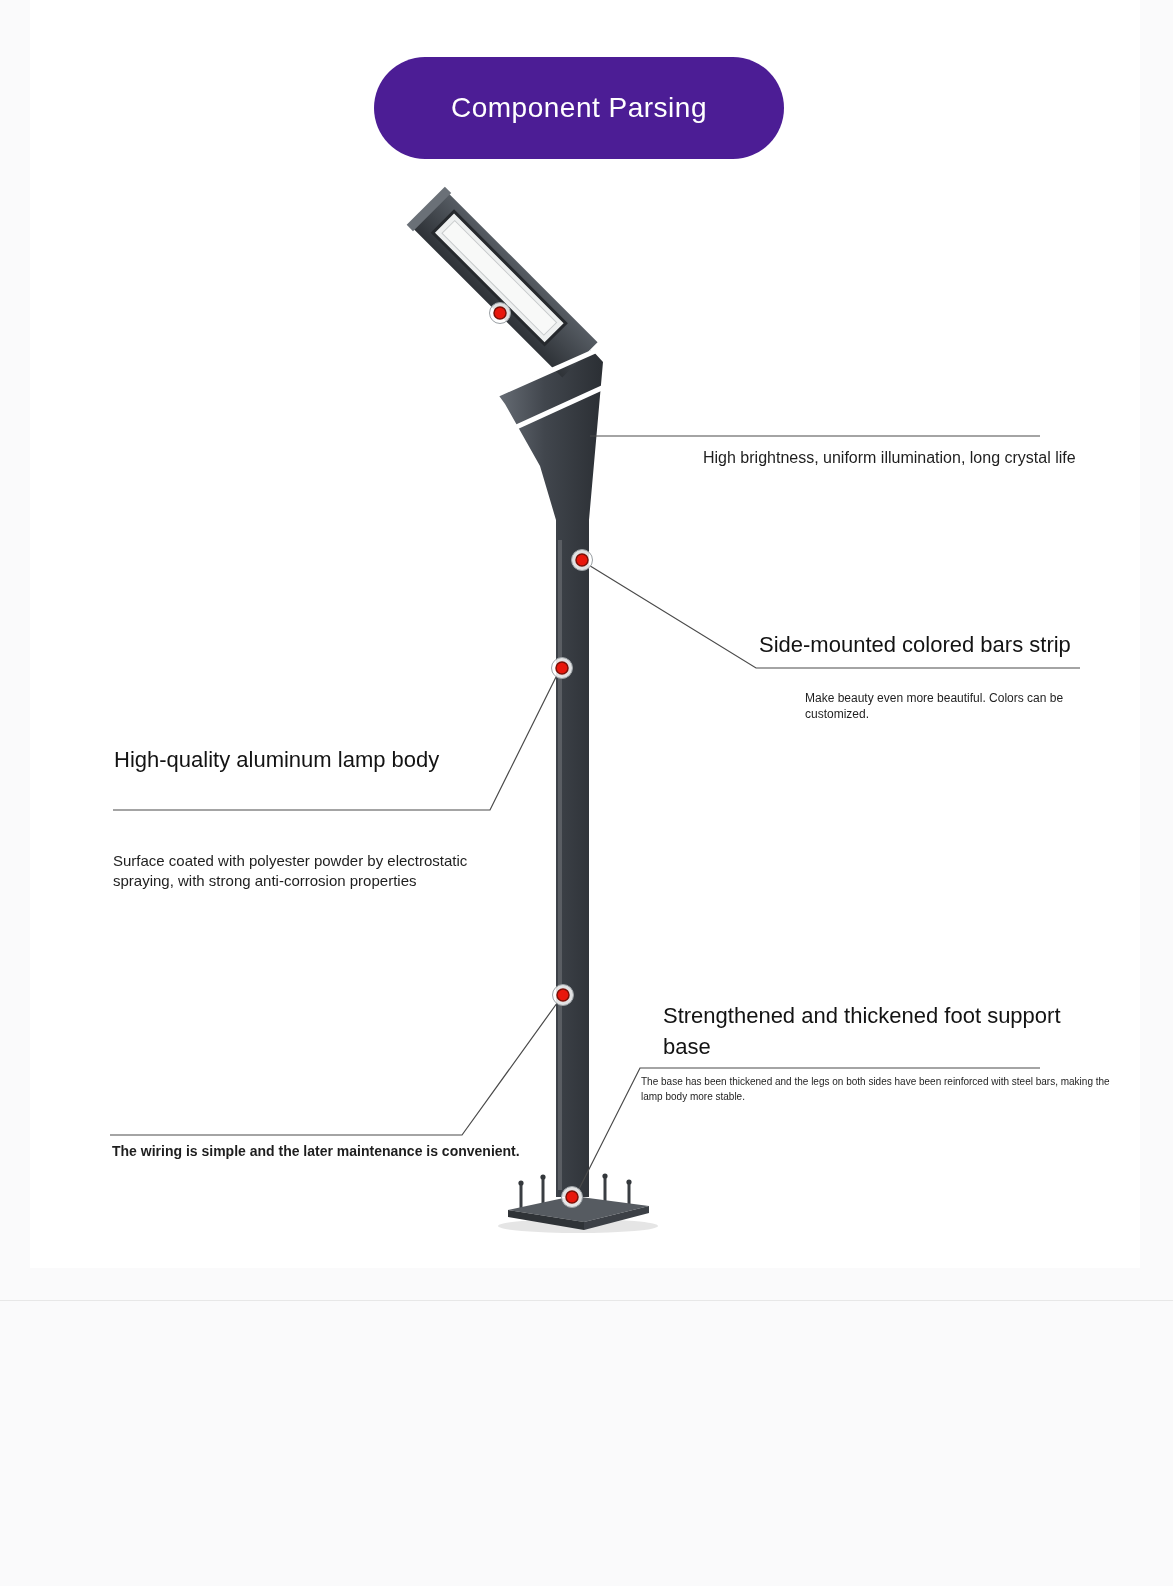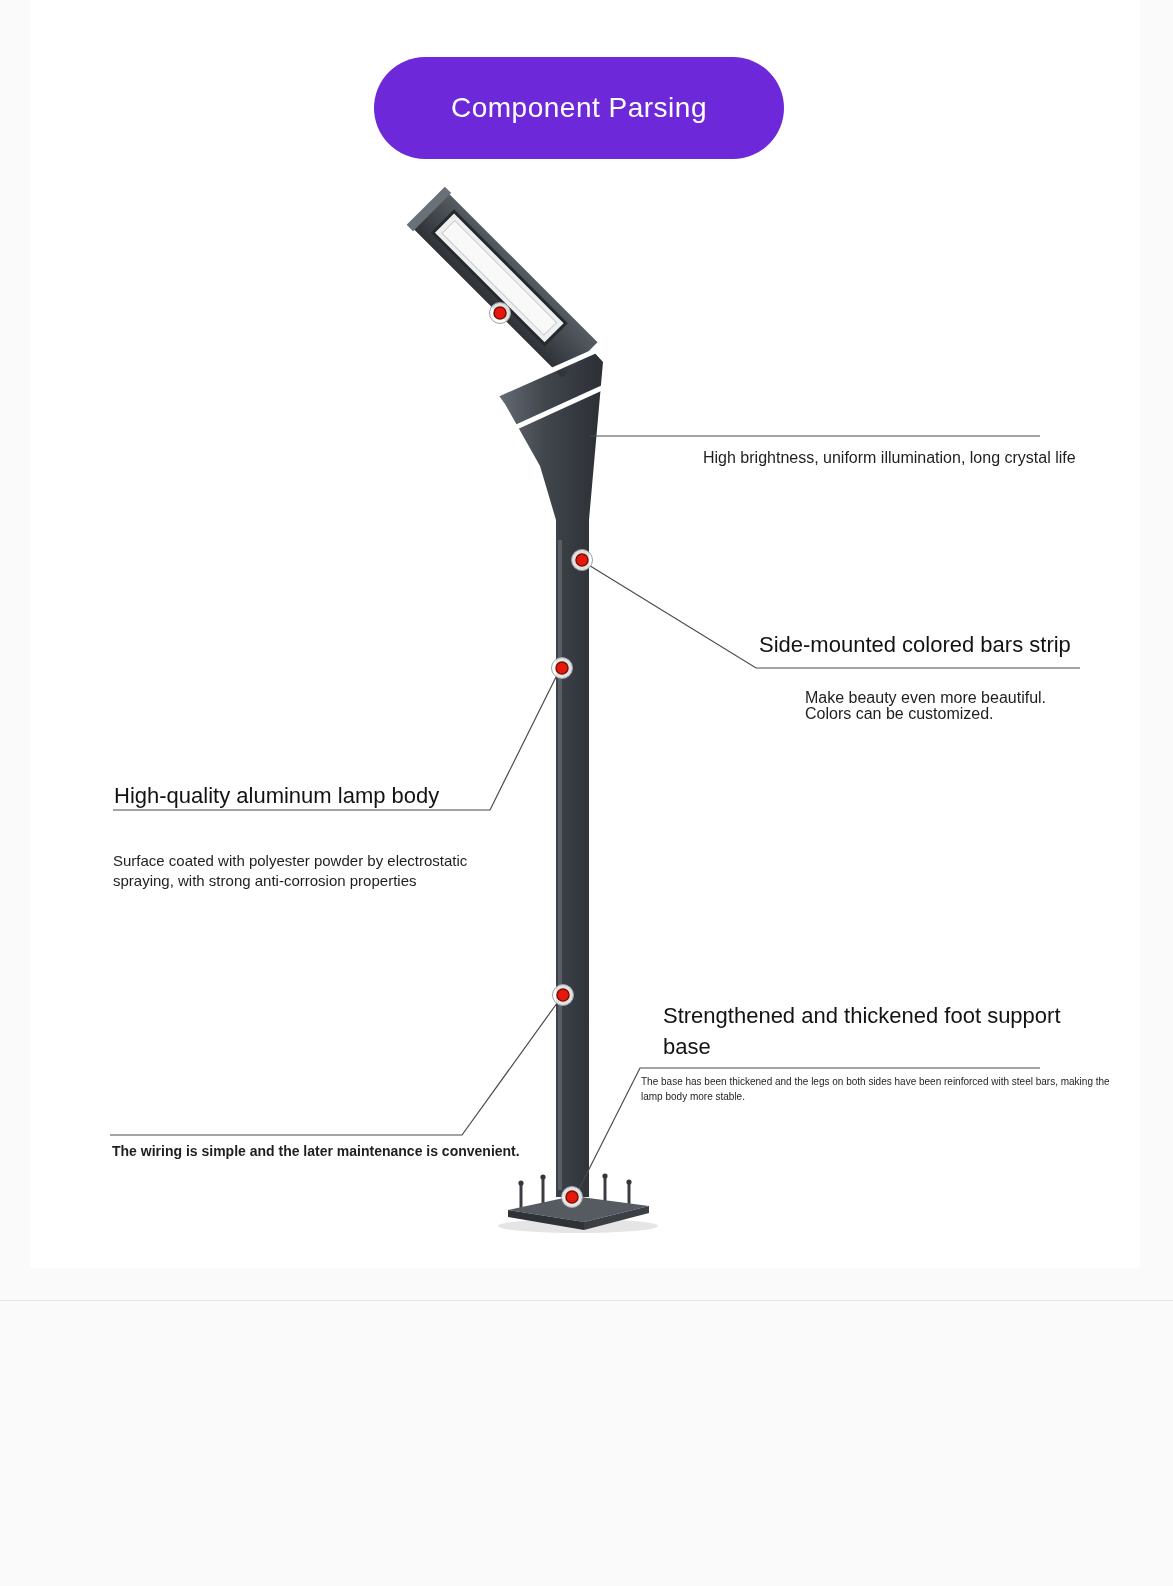--- a/index.html
+++ b/index.html
@@ -22,21 +22,21 @@
     background:#ffffff;
   }
   .overlay{
     position:absolute;
     left:0; top:0;
   }
   .badge{
     position:absolute;
     left:374px; top:57px;
     width:410px; height:102px;
-    background:#6d28d9;
+    background:#4c1d95;
     border-radius:56px;
     display:flex; align-items:center; justify-content:center;
     color:#ffffff;
     font-size:28px;
     letter-spacing:0.5px;
   }
   .co-title{
     position:absolute;
     font-size:22px;
     line-height:31px;
@@ -45,22 +45,22 @@
   }
   .co-desc{
     position:absolute;
     font-size:15px;
     line-height:21px;
     color:#1e1e1e;
   }
   .t1{left:675px; top:363px; width:400px;}
   .d1{left:703px; top:447px; white-space:nowrap; font-size:16px;}
   .t2{left:759px; top:629px; white-space:nowrap;}
-  .d2{left:805px; top:690px; width:262px; font-size:16px; line-height:16px;}
-  .t3{left:114px; top:780px; white-space:nowrap;}
+  .d2{left:805px; top:690px; width:262px; font-size:12px; line-height:16px;}
+  .t3{left:114px; top:744px; white-space:nowrap;}
   .d3{left:113px; top:815px; width:380px; font-size:15px; line-height:20px;margin-top:36px;}
   .t4{left:663px; top:1000px; width:440px;}
   .d4{left:641px; top:1074px; width:485px; font-size:10px; line-height:15px;}
   .t5{left:138px; top:1070px; white-space:nowrap;}
   .d5{left:112px; top:1141px; white-space:nowrap; font-size:14px;font-weight:bold;}
   .bottom-divider{
     position:absolute;
     left:0; top:1300px;
     width:1173px; height:1px;
     background:#e7e7e7;

